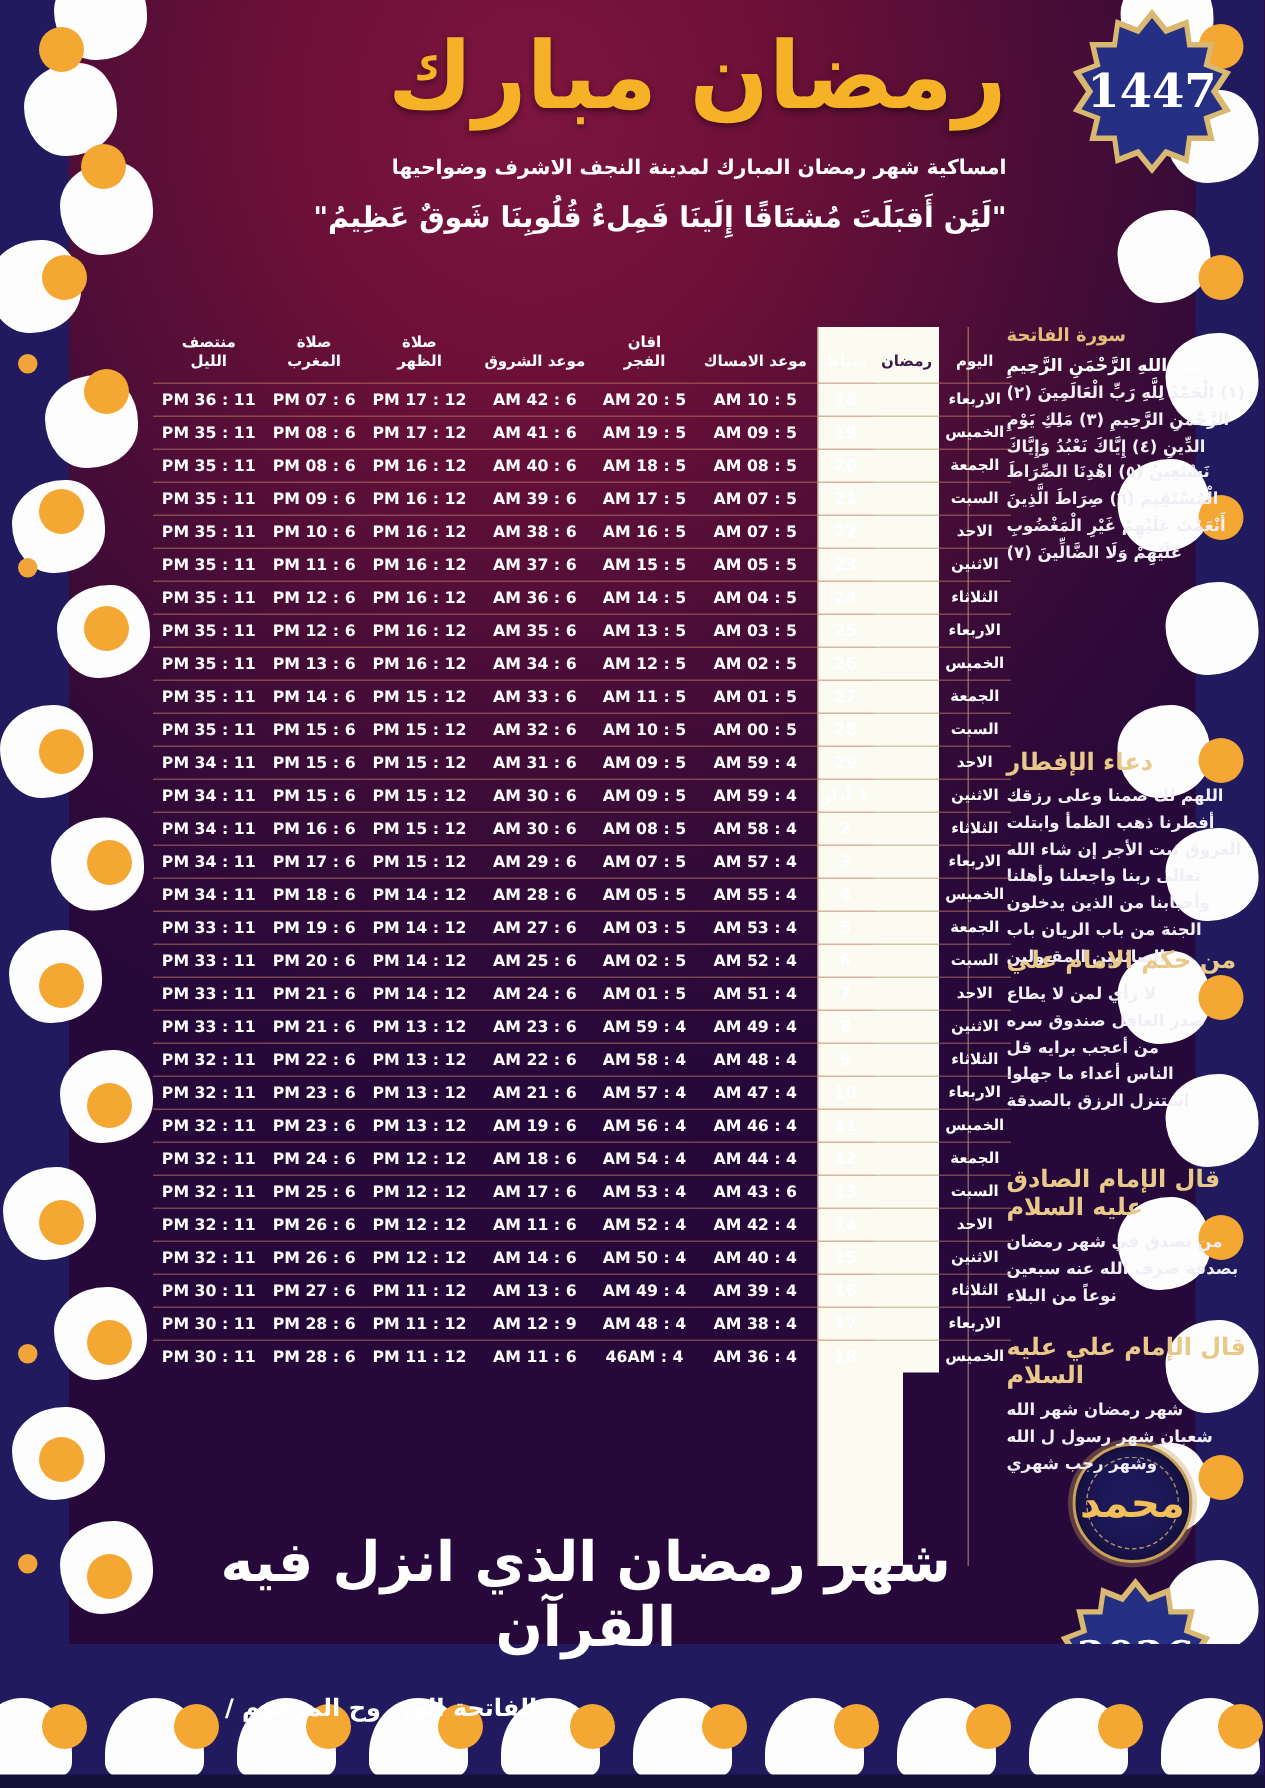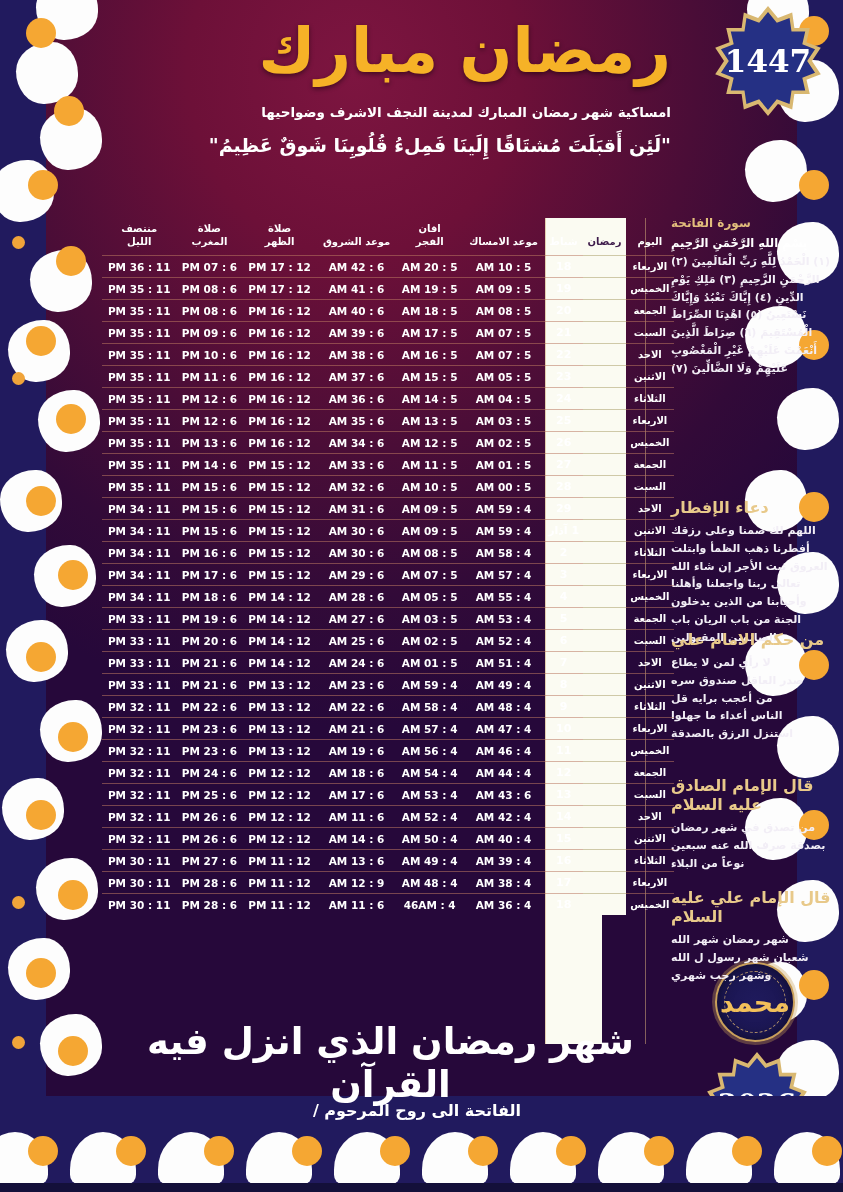--- a/index.html
+++ b/index.html
@@ -181,23 +181,23 @@
     background:#fbfbf2;
   }
 
   
   .foot-calli {
     position:absolute; left:118px; right:180px; bottom:86px;
     text-align:center; color:#ffffff;
     font-size:37px; font-weight:700; letter-spacing:-1px;
   }
   .foot-note {
-    position:absolute; left:150px; bottom:72px;
+    position:absolute; left:150px; bottom:44px;
     color:#ffffff; font-size:16px; font-weight:700;
-    width:460px; text-align:center;margin-left:37px;
+    width:460px; text-align:left;
   }
 </style>
 </head>
 <body>
 
 <div id="poster">
 
   <div class="edge left">
     <div class="navy-strip"></div>
     <div class="petal" style="left:36px; top:-22px;"></div>

